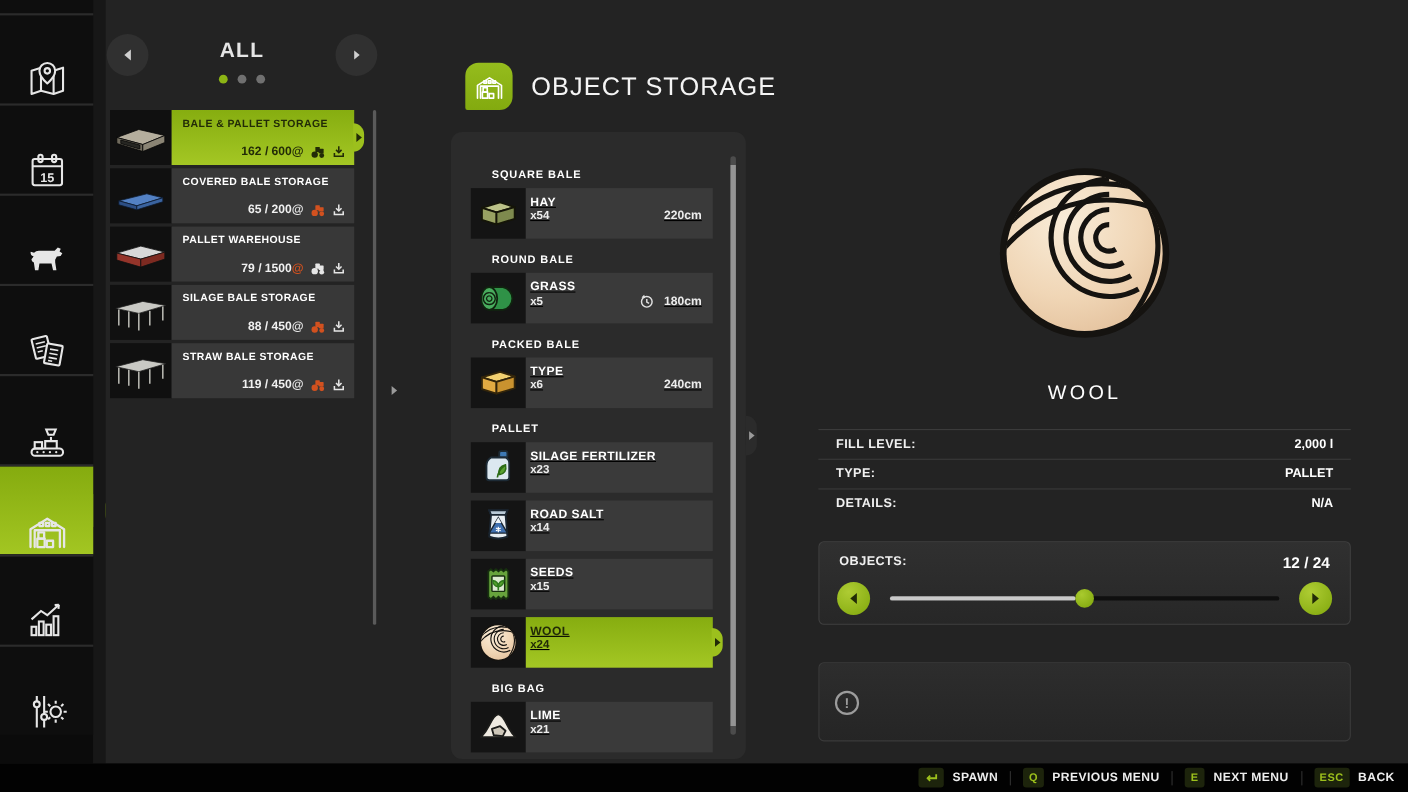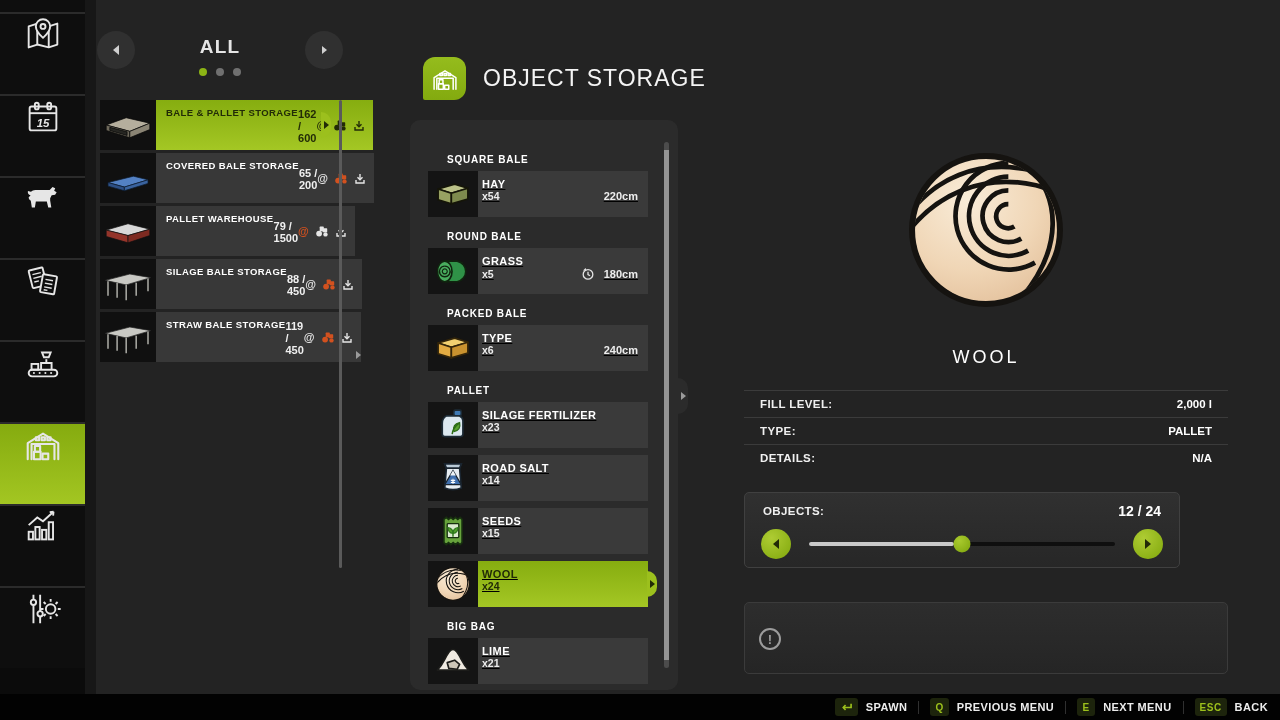--- a/index.html
+++ b/index.html
@@ -4,40 +4,40 @@
 <style>
   * { margin:0; padding:0; box-sizing:border-box; }
   html,body { width:1280px; height:720px; }
   body { background:#232323; font-family:"Liberation Sans", sans-serif; overflow:hidden; position:relative; }
   #app { position:absolute; inset:0; }
 
   
   .sidebar { position:absolute; left:0; top:0; width:85px; height:694px; background:#0b0b0b; }
   .side-strip { position:absolute; left:85px; top:0; width:11px; height:694px; background:#171717; }
   .tile { position:relative; width:85px; height:82px; border-top:2px solid #2b2b2b; background:#0e0e0e;
-          display:flex; align-items:flex-start; justify-content:center; cursor:pointer;font-style:italic; }
+          display:flex; align-items:flex-end; justify-content:center; cursor:pointer; }
   .tile.partial { height:12px; border-top:none; }
   .tile.selected { background:linear-gradient(180deg,#85ab0f,#a3c622); }
   .tile.selected .bump-side { position:absolute; right:-11px; top:50%; transform:translateY(-50%);
           width:11px; height:30px; background:#93b817; border-radius:0 12px 12px 0;
           display:flex; align-items:center; justify-content:center; }
 
   
   .nav-btn { position:absolute; width:38px; height:38px; border-radius:50%; background:#303030;
              display:flex; align-items:center; justify-content:center; cursor:pointer; }
   .ltitle { position:absolute; left:136px; top:36px; width:168px; text-align:center; font-size:19px;
             font-weight:bold; color:#e5e5e5; letter-spacing:1.2px; }
   .dots { position:absolute; left:96px; top:68px; width:248px; display:flex; gap:9px; justify-content:center; }
   .dot { width:8px; height:8px; border-radius:50%; background:#707070; }
   .dot.active { background:#8cb415; }
 
   .slist { position:absolute; left:100px; top:100px; width:222px; }
   .srow { position:relative; display:flex; height:50px; margin-bottom:3px; cursor:pointer; }
   .thumb { width:56px; background:#101010; display:flex; align-items:center; justify-content:center; flex:none; }
-  .srow-body { flex:1; background:#383838; padding:7px 8px 6px 10px; display:flex; flex-direction:row; justify-content:space-between; }
+  .srow-body { flex:1; background:#383838; padding:7px 8px 6px 10px; display:flex; flex-direction:column; justify-content:space-between; }
   .srow-name { font-size:9.5px; font-weight:bold; color:#fff; letter-spacing:.4px; white-space:nowrap; }
   .srow-bottom { display:flex; align-items:center; justify-content:flex-end; }
   .srow-count { font-size:11px; font-weight:bold; color:#f0f0f0; }
   .srow-icons { display:flex; gap:6px; align-items:center; }
   .ico-at { font-size:11px; font-weight:bold; line-height:1; }
   .srow.sel .srow-body { background:linear-gradient(180deg,#86ad10,#a4c724); }
   .srow.sel .srow-name, .srow.sel .srow-count { color:#222b07; }
 
   .bump { position:absolute; right:-9px; top:50%; transform:translateY(-50%); width:10px; height:26px;
           border-radius:0 10px 10px 0; display:flex; align-items:center; justify-content:center; }
@@ -80,21 +80,21 @@
   
   .hero { position:absolute; left:744px; top:144px; width:484px; text-align:center; }
   .dtitle { position:absolute; left:744px; top:347px; width:484px; text-align:center; font-size:18px;
             color:#fff; letter-spacing:3px; }
   .drows { position:absolute; left:744px; top:390px; width:484px; }
   .drow { display:flex; justify-content:space-between; align-items:center; height:27px; padding:0 16px;
           border-top:1px solid #3b3b3b; }
   .dlabel { font-size:11.5px; font-weight:bold; color:#f0f0f0; letter-spacing:.4px; }
   .dvalue { font-size:11.5px; font-weight:bold; color:#fff; }
 
-  .objbox { position:absolute; left:744px; top:492px; width:436px; height:76px; border:1px solid #404040;
+  .objbox { position:absolute; left:744px; top:492px; width:484px; height:76px; border:1px solid #404040;
             border-radius:5px; background:linear-gradient(180deg,#303030,#272727); }
   .objlabel { position:absolute; left:18px; top:12px; font-size:11.5px; font-weight:bold; color:#f0f0f0; letter-spacing:.4px; }
   .objvalue { position:absolute; right:18px; top:10px; font-size:14px; font-weight:bold; color:#fff; }
   .round-btn { position:absolute; top:36px; width:30px; height:30px; border-radius:50%;
                background:radial-gradient(circle at 35% 30%,#aecc33,#80a70c); display:flex; align-items:center; justify-content:center; cursor:pointer; }
   .round-btn.left { left:16px; } .round-btn.right { right:16px; }
   .track { position:absolute; left:64px; right:64px; top:49px; height:4px; background:#0f0f0f; border-radius:2px; }
   .fill { position:absolute; left:0; top:0; height:100%; background:#c9c9c9; border-radius:2px; }
   .thumb-dot { position:absolute; top:50%; transform:translate(-50%,-50%); width:17px; height:17px; border-radius:50%;
                background:radial-gradient(circle at 35% 30%,#a9ca2e,#7da40b); cursor:pointer; }

